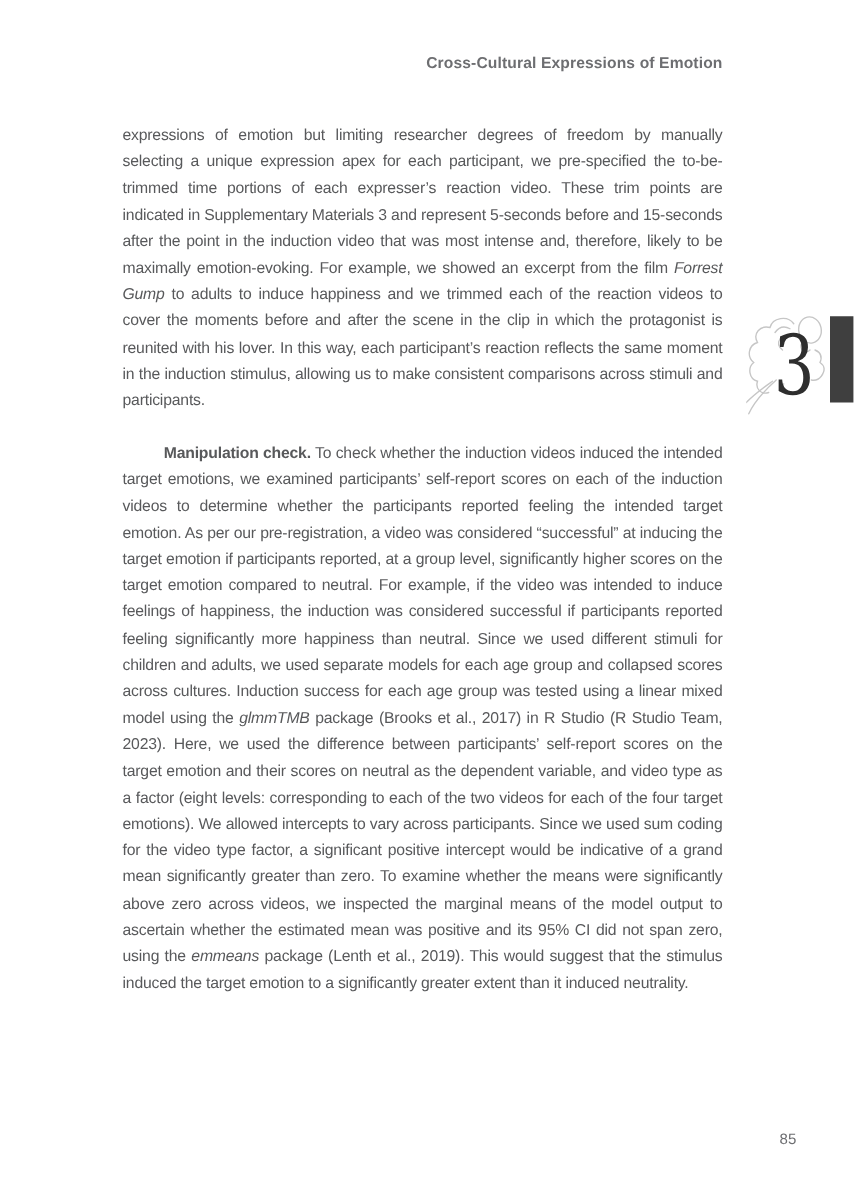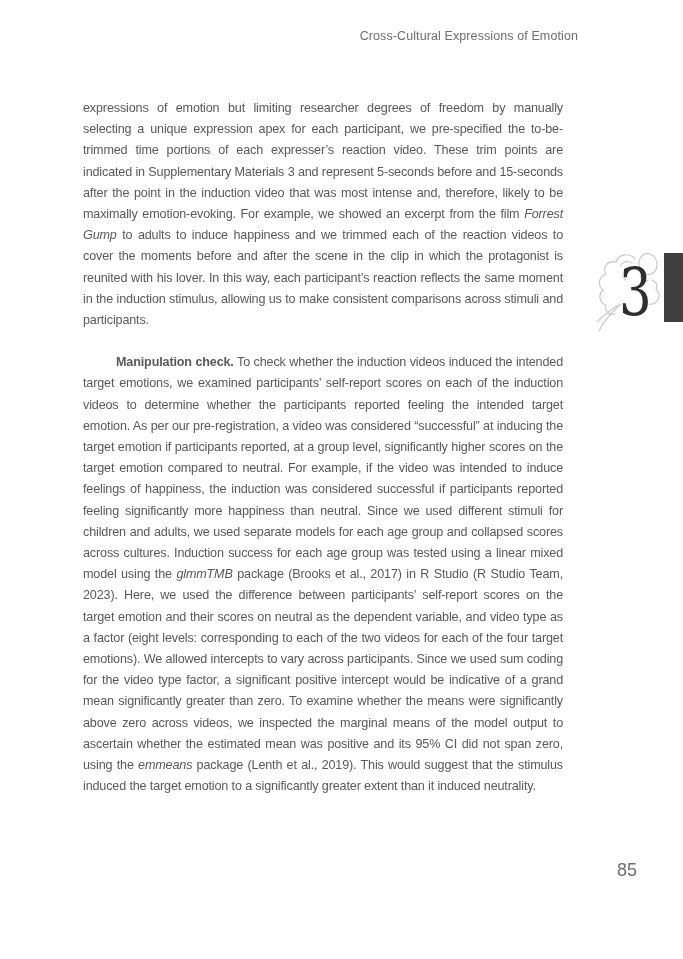--- a/index.html
+++ b/index.html
@@ -7,29 +7,30 @@
   .page {
     position: relative;
     width: 683px;
     height: 959px;
     background: #ffffff;
     overflow: hidden;
     font-family: "Liberation Sans", sans-serif;
   }
   .running-header {
     position: absolute;
-    top: 29px;
+    top: 43px;
     right: 105px;
     font-size: 12.5px;
     letter-spacing: 0.1px;
     color: var(--header-text, #6d6e71);
+    font-weight: bold;
   }
   .body-text {
     position: absolute;
-    left: 83px;
+    left: 98px;
     top: 98px;
     width: 480px;
     color: var(--body-text, #58595b);
     font-size: 12.6px;
     letter-spacing: -0.15px;
     line-height: 21.2px;
     text-align: justify;
   }
   .body-text p { margin: 0 0 21px 0; }
   .body-text .italic { font-style: italic; }
@@ -44,23 +45,23 @@
   .chapter-tab {
     position: absolute;
     top: 253px;
     right: 0;
     width: 19px;
     height: 69px;
     background: var(--chapter-tab, #3f3f3f);
   }
   .page-number {
     position: absolute;
-    top: 860px;
+    top: 904px;
     right: 46px;
-    font-size: 18px;
+    font-size: 12px;
     color: var(--header-text, #6d6e71);
   }
 </style>
 </head>
 <body>
 
 <div class="page">
 
   <div class="running-header">Cross-Cultural Expressions of Emotion</div>
 

